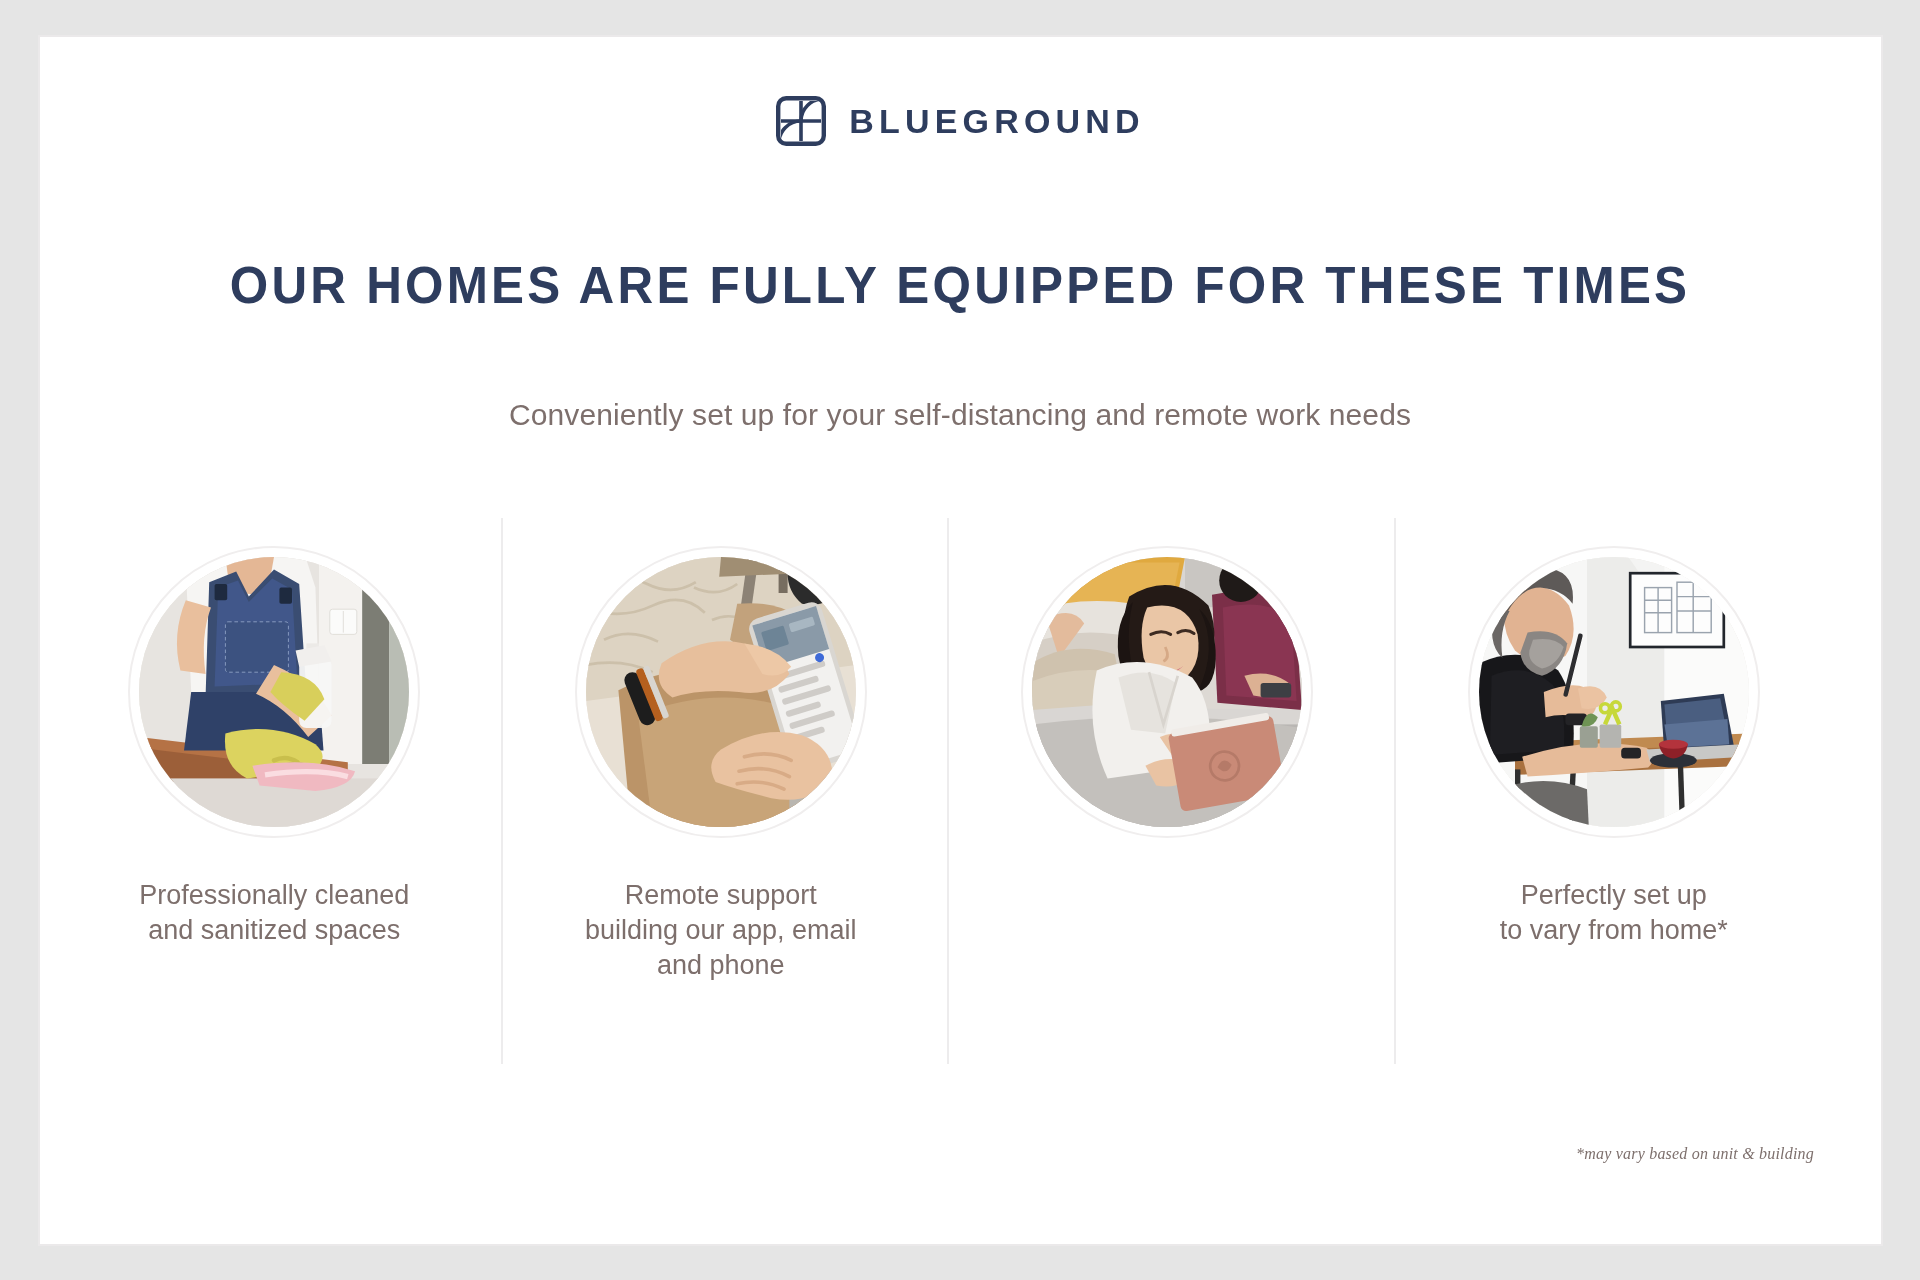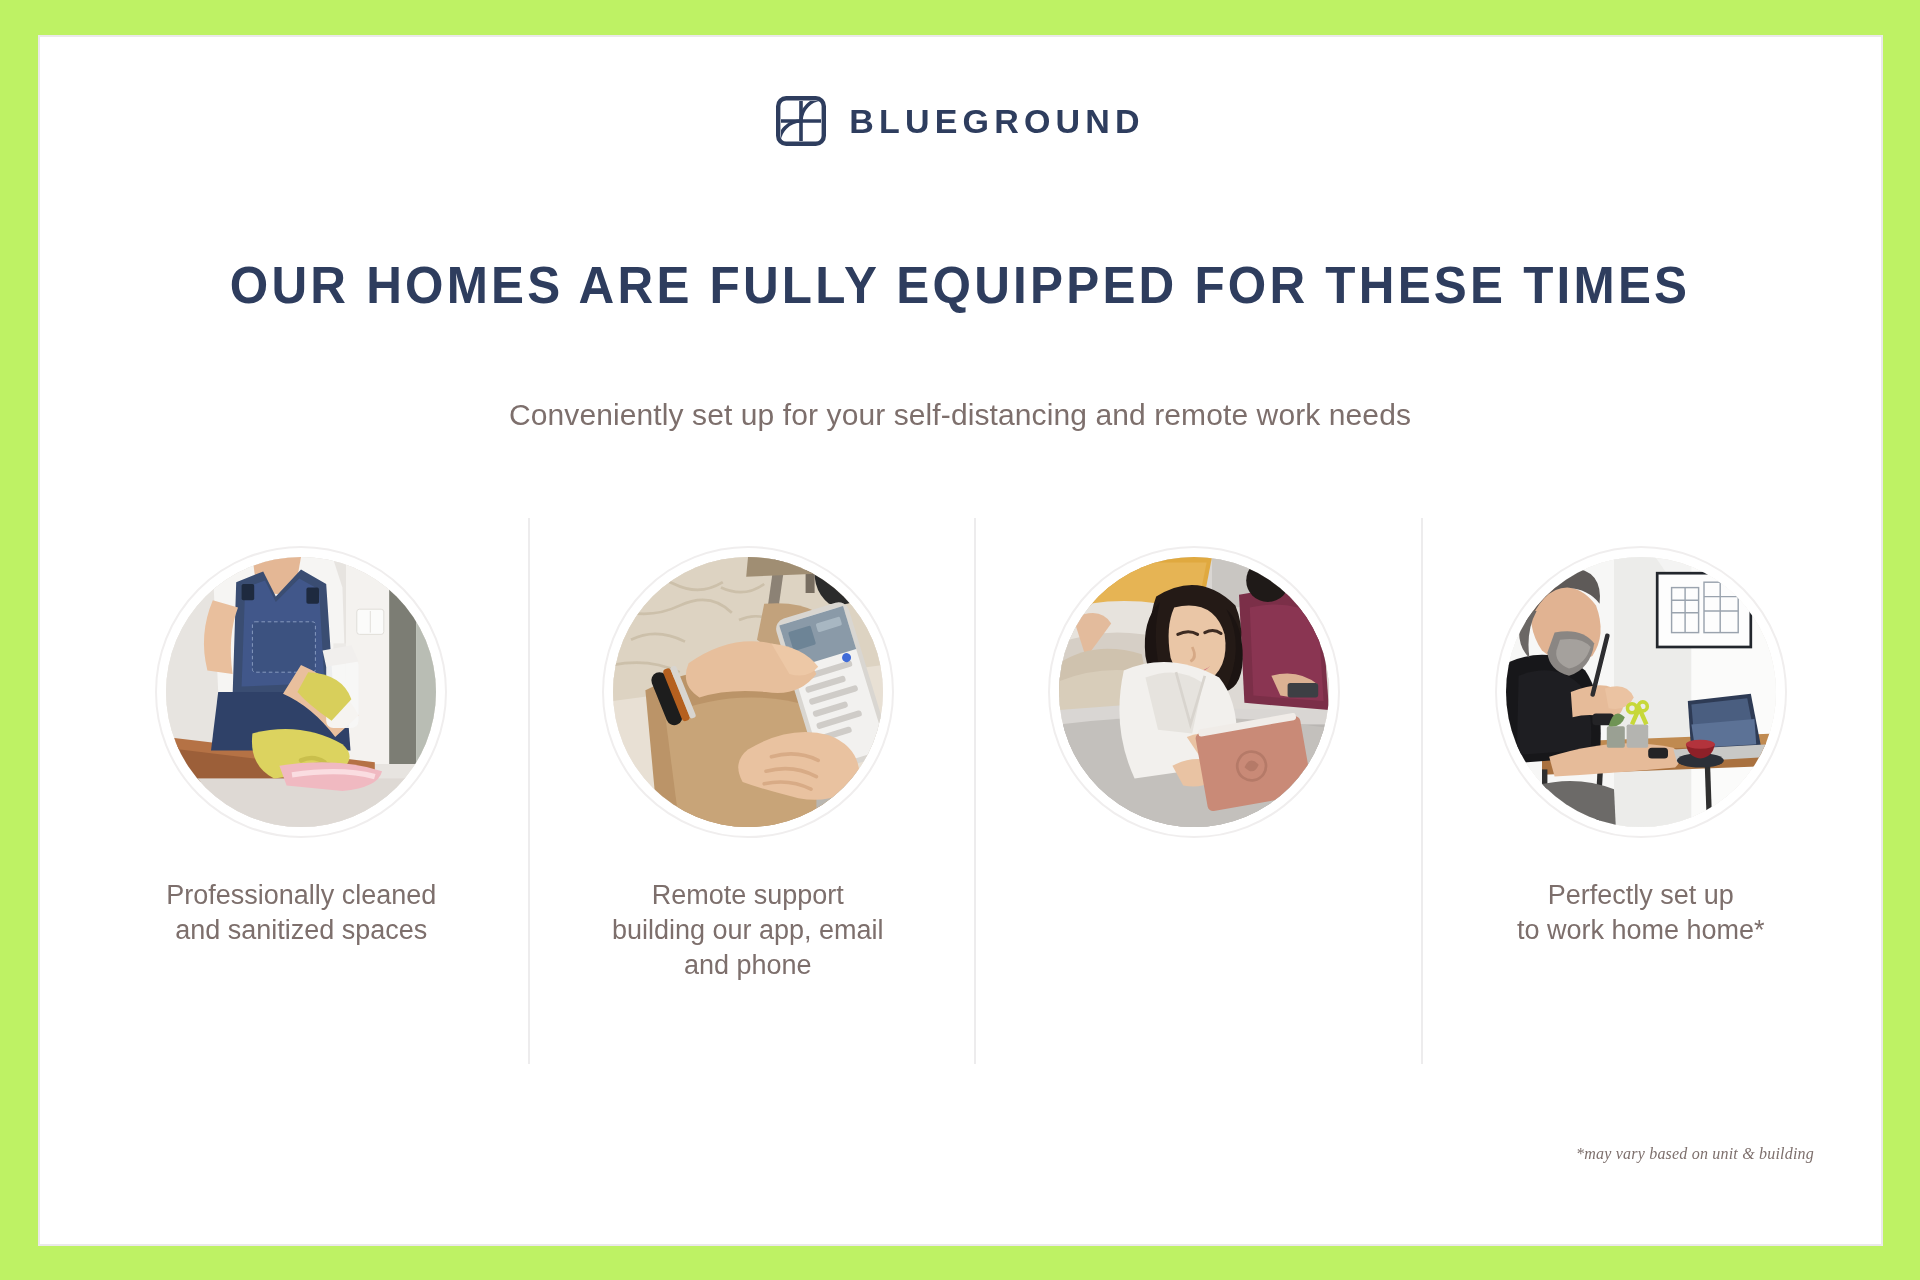--- a/index.html
+++ b/index.html
@@ -8,21 +8,21 @@
     height: 1280px;
     background: #ffffff;
     font-family: "Liberation Sans", sans-serif;
     overflow: hidden;
   }
 
   .page {
     position: relative;
     width: 1920px;
     height: 1280px;
-    background: #bef264;
+    background: #e5e5e5;
   }
 
   
   .frame {
     position: absolute;
     left: 38px;
     top: 35px;
     width: 1845px;
     height: 1211px;
     border: 2px solid #ebe9ea;
@@ -76,21 +76,21 @@
     font-weight: 400;
     color: #7d6f6c;
     letter-spacing: 0.1px;
     white-space: nowrap;
     margin-top: 45px;
   }
 
   
   .features {
     position: absolute;
-    left: 81px;
+    left: 54px;
     top: 518px;
     width: 1780px;
     height: 546px;
     display: flex;
     gap: 6px;
   }
   .feature {
     position: relative;
     flex: 1 1 0;
     display: flex;
@@ -411,20 +411,20 @@
             <path d="M206 186 L276 180 L278 208 L210 212 Z" fill="#5c7296"></path>
             <path d="M186 214 L292 208 L296 222 L190 228 Z" fill="#c8c8c6"></path>
 
             <ellipse cx="216" cy="226" rx="26" ry="8" fill="#2c3038"></ellipse>
             <path d="M200 208 q16 -8 32 0 q-2 14 -16 16 q-14 -2 -16 -16 Z" fill="#8e2028"></path>
             <ellipse cx="216" cy="208" rx="16" ry="5" fill="#b3333c"></ellipse>
           </svg>
         </div>
       </div>
       <div class="caption">Perfectly set up
-to work home home*</div>
+to vary from home*</div>
     </div>
 
   </div>
 
   <div class="footnote">*may vary based on unit &amp; building</div>
 
 </div>
 
 </body></html>

